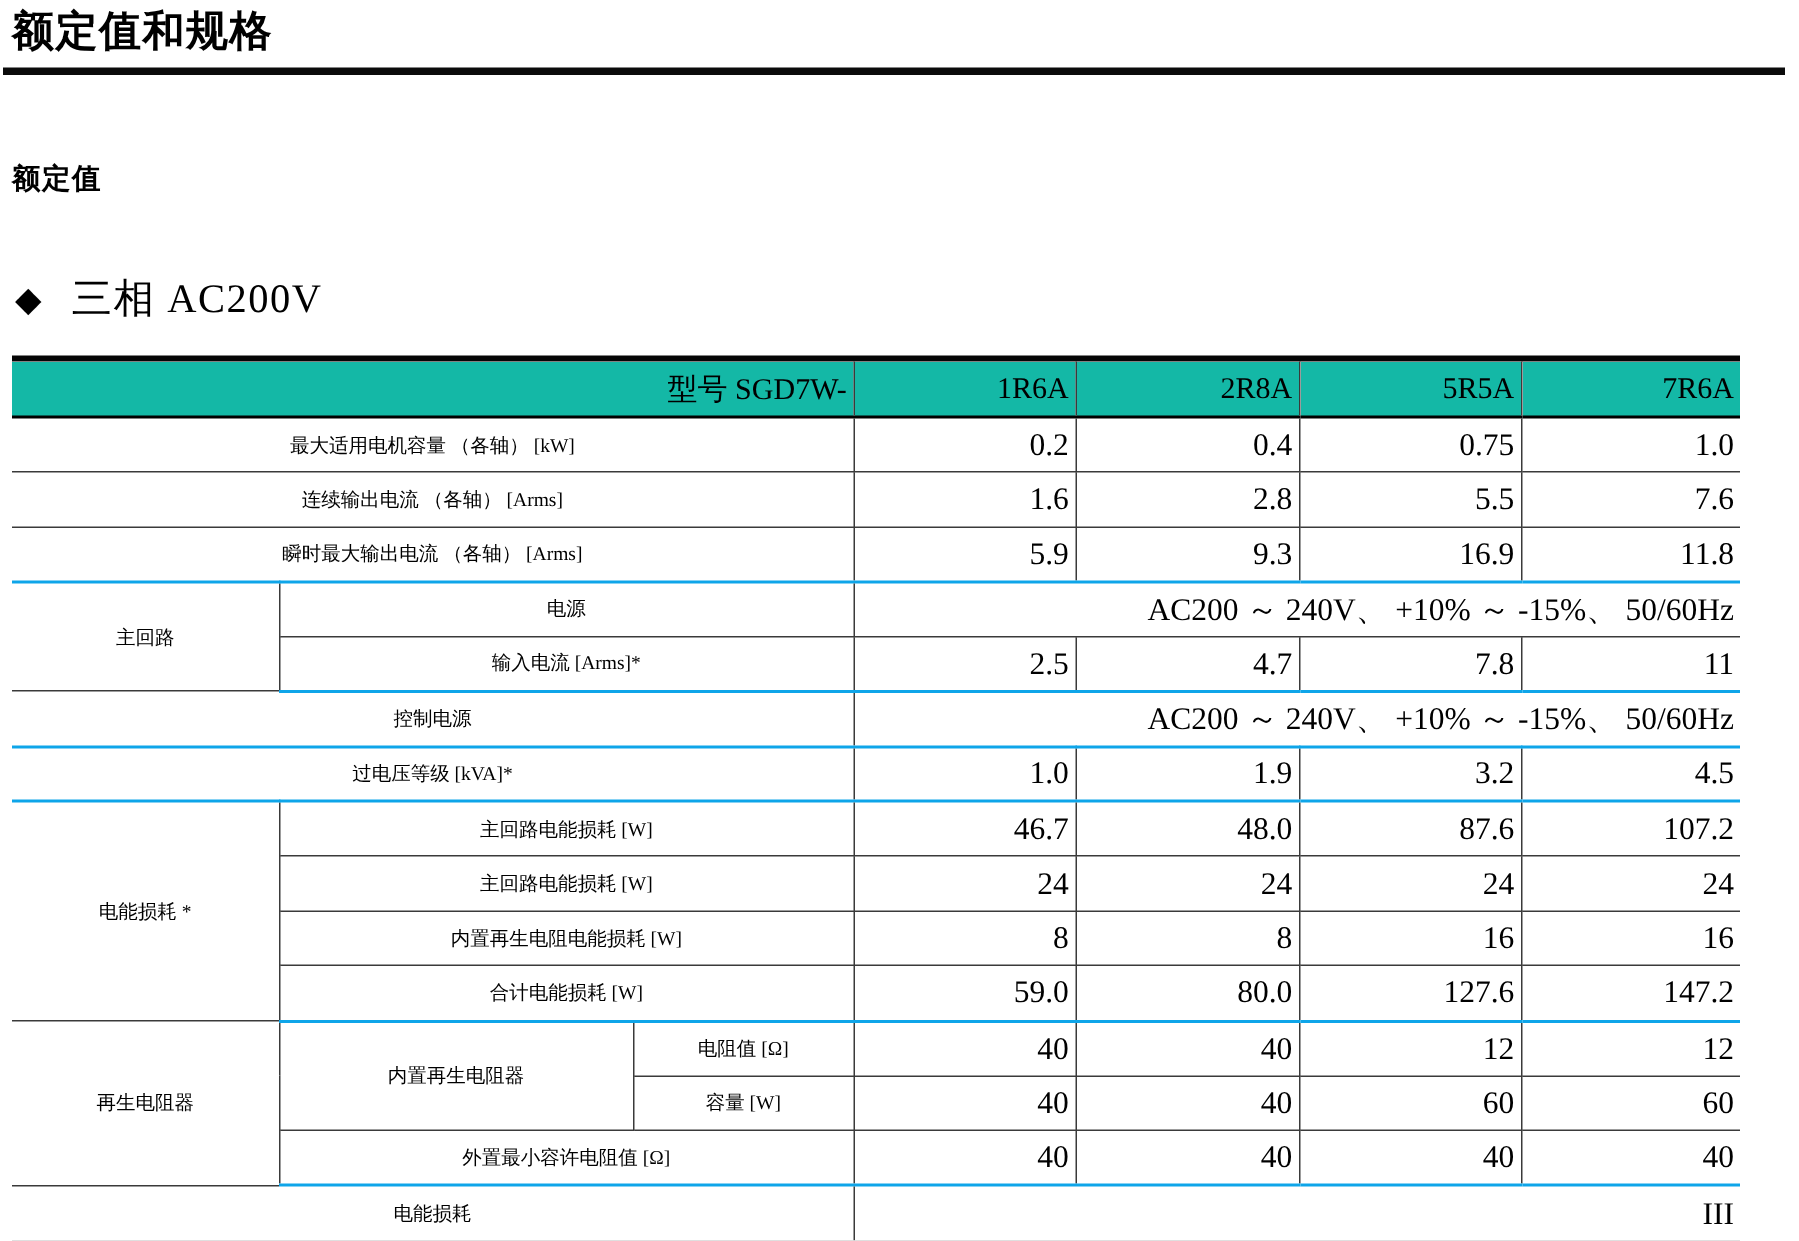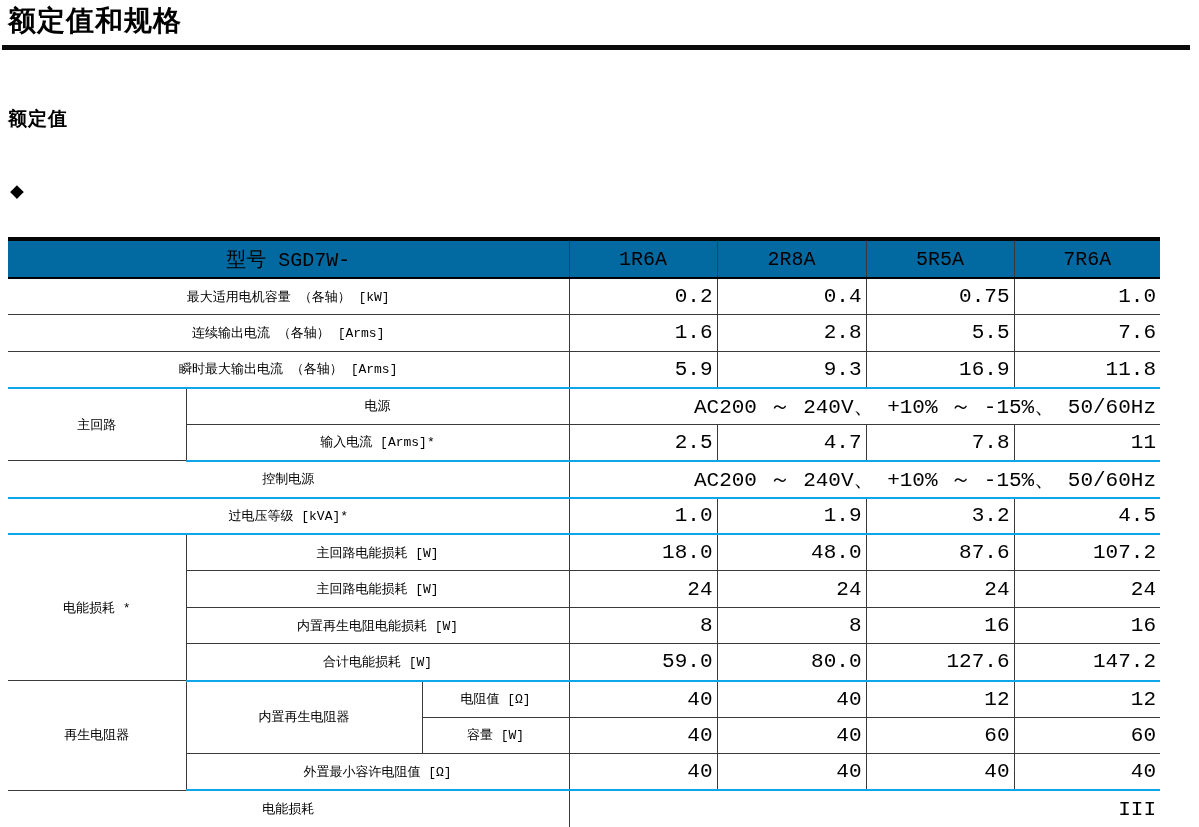--- a/index.html
+++ b/index.html
@@ -1,20 +1,20 @@
 <!DOCTYPE html>
 <html><head>
 <meta charset="utf-8">
 <style>
   html,body{margin:0;padding:0;background:#ffffff;}
   .page{
     position:relative;
     width:1199px;height:827px;
     background:#ffffff;
-    font-family:Liberation Mono, monospace;
+    font-family:Liberation Serif, serif;
     color:#000;
     overflow:hidden;
   }
   .doc-title{
     position:absolute;left:8px;top:2px;
     font-size:28px;font-weight:bold;letter-spacing:1px;
   }
   .title-rule{
     position:absolute;left:2px;top:45px;
     width:1188px;height:5px;background:#0b0b0b;
@@ -44,24 +44,24 @@
   }
   table.spec td, table.spec th{
     border:1px solid #3a3a3a;
     padding:0 4px;
     overflow:hidden;
     white-space:nowrap;
   }
   table.spec tr{height:36.6px;}
   table.spec tr.hdr{height:37px;}
   table.spec th{
-    background:#0369a1;
+    background:#14b8a6;
     font-weight:400;
     font-size:20px;
-    text-align:center;
+    text-align:right;
     border-bottom:2px solid #000;
   }
   td.lbl{
     text-align:center;
     font-size:13px;
     padding-left:12px;
   }
   td.val{
     text-align:right;
     font-size:21px;
@@ -72,20 +72,21 @@
 <body>
 
 <div class="page">
 
   <div class="doc-title">额定值和规格</div>
   <div class="title-rule"></div>
   <div class="section-title">额定值</div>
 
   <div class="subsection">
     <span class="diamond">◆</span>
+    <span>三相 AC200V</span>
   </div>
 
   <div class="table-wrap">
     <table class="spec">
       <colgroup>
         <col style="width:178px">
           <col style="width:236px">
           <col style="width:147px">
         <col style="width:148px">
           <col style="width:149px">
@@ -149,21 +150,21 @@
         <td class="lbl" colspan="3">过电压等级 [kVA]*</td>
         <td class="val">1.0</td>
         <td class="val">1.9</td>
         <td class="val">3.2</td>
         <td class="val">4.5</td>
       </tr>
 
       <tr>
         <td class="lbl" rowspan="4">电能损耗 *</td>
         <td class="lbl" colspan="2">主回路电能损耗 [W]</td>
-        <td class="val">18.0</td>
+        <td class="val">46.7</td>
         <td class="val">48.0</td>
         <td class="val">87.6</td>
         <td class="val">107.2</td>
       </tr>
 
       <tr>
         <td class="lbl" colspan="2">主回路电能损耗 [W]</td>
         <td class="val">24</td>
         <td class="val">24</td>
         <td class="val">24</td>

